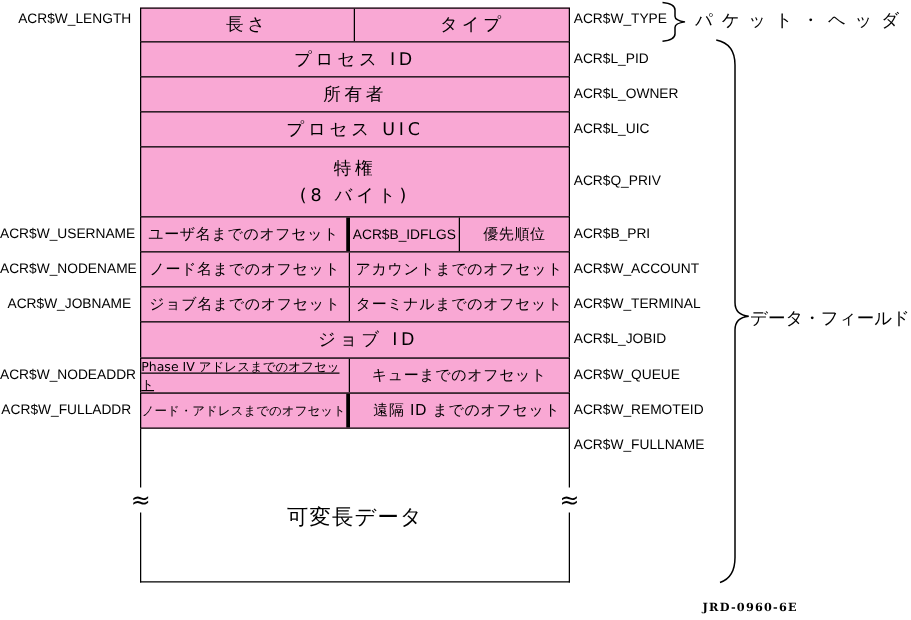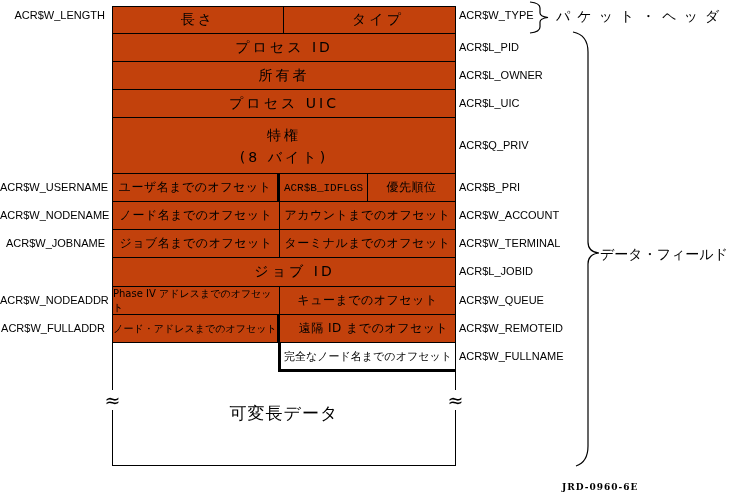--- a/index.html
+++ b/index.html
@@ -2,21 +2,21 @@
 <html><head>
 <meta charset="utf-8">
 <style>
   html,body{margin:0;padding:0;background:#fff;}
   #stage{
     position:relative;width:729px;height:496px;background:#ffffff;
     font-family:"DejaVu Sans",sans-serif;color:#000;overflow:hidden;
   }
   .row{
     position:absolute;left:112px;width:344px;box-sizing:border-box;
-    border:1px solid #000;background:#c2410c;display:flex;align-items:stretch;
+    border:1px solid #000;background:#f9a8d4;display:flex;align-items:stretch;
   }
   .c{display:flex;align-items:center;justify-content:center;box-sizing:border-box;}
   .bl1{border-left:1px solid #000;}
   .bl3{border-left:3px solid #000;}
   .big{font-size:14px;letter-spacing:3px;}
   .mid{font-size:12px;letter-spacing:0.5px;}
   .sm{font-size:10px;letter-spacing:0;}
   .sm2{font-size:11px;letter-spacing:0;}
   .acr{
     position:absolute;font-family:"Liberation Sans","DejaVu Sans",sans-serif;
@@ -66,53 +66,48 @@
 
   <div class="row" style="top:117px;height:57px;">
     <div class="c big twoline" style="flex:1;">
       <span>特権</span>
       <span>(8 バイト)</span>
     </div>
   </div>
 
   <div class="row" style="top:173px;height:29px;">
     <div class="c mid" style="width:164px;">ユーザ名までのオフセット</div>
-    <div class="c bl3" style="width:90px;font-family:Liberation Mono, monospace;font-size:11px;">ACR$B_IDFLGS</div>
+    <div class="c bl3" style="width:90px;font-family:Liberation Sans, sans-serif;font-size:11px;">ACR$B_IDFLGS</div>
     <div class="c mid bl1" style="flex:1;">優先順位</div>
   </div>
 
   <div class="row" style="top:201px;height:29px;">
     <div class="c mid" style="width:166px;">ノード名までのオフセット</div>
     <div class="c mid bl1" style="flex:1;">アカウントまでのオフセット</div>
   </div>
 
   <div class="row" style="top:229px;height:29px;">
     <div class="c mid" style="width:166px;">ジョブ名までのオフセット</div>
     <div class="c mid bl1" style="flex:1;">ターミナルまでのオフセット</div>
   </div>
 
   <div class="row" style="top:257px;height:30px;padding-left:21px;">
     <div class="c big" style="flex:1;">ジョブ ID</div>
   </div>
 
   <div class="row" style="top:286px;height:29px;">
-    <div class="c sm" style="width:166px;">Phase IV アドレスまでのオフセット</div>
+    <div class="c sm" style="width:166px;text-decoration:underline;">Phase IV アドレスまでのオフセット</div>
     <div class="c mid bl1" style="flex:1;">キューまでのオフセット</div>
   </div>
 
   <div class="row" style="top:314px;height:29px;">
     <div class="c sm" style="width:164px;">ノード・アドレスまでのオフセット</div>
     <div class="c mid bl3" style="flex:1;padding-left:12px;">遠隔 ID までのオフセット</div>
   </div>
 
-  <div style="position:absolute;left:278px;top:342px;width:178px;height:30px;box-sizing:border-box;background:#fff;
-              border-top:1px solid #000;border-right:1px solid #000;border-left:3px solid #000;border-bottom:3px solid #000;
-              display:flex;align-items:center;justify-content:center;">
-    <span class="sm2">完全なノード名までのオフセット</span>
-  </div>
 
   <div class="brk" style="left:104px;top:390px;">≈</div>
   <div class="brk" style="left:447px;top:390px;">≈</div>
 
   <div class="acr llabel" style="top:9px;">ACR$W_LENGTH</div>
   <div class="acr llabel" style="top:181px;">ACR$W_USERNAME</div>
   <div class="acr llabel" style="top:209px;">ACR$W_NODENAME</div>
   <div class="acr llabel" style="top:237px;">ACR$W_JOBNAME</div>
   <div class="acr llabel" style="top:294px;">ACR$W_NODEADDR</div>
   <div class="acr llabel" style="top:322px;">ACR$W_FULLADDR</div>

